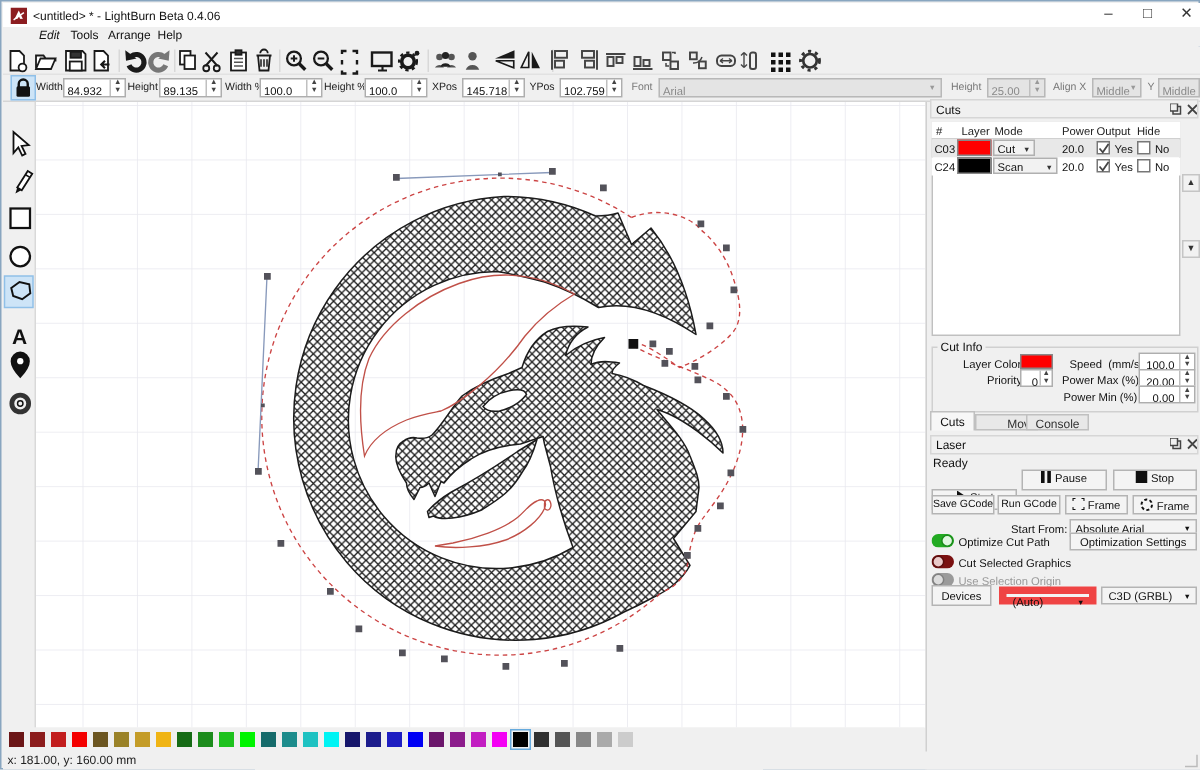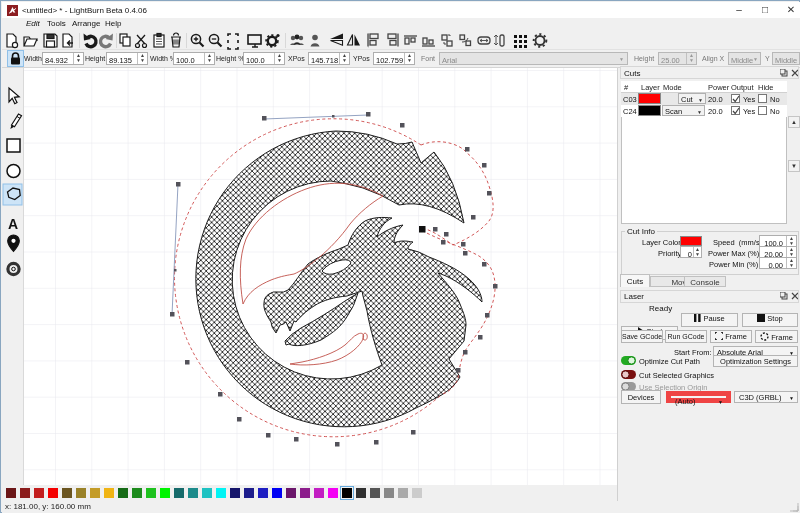--- a/index.html
+++ b/index.html
@@ -382,21 +382,21 @@
       <span style="position:absolute;left:20px;top:2px;">Layer</span>
       <span style="position:absolute;left:42px;top:2px;">Mode</span>
       <span style="position:absolute;left:87px;top:2px;">Power</span>
       <span style="position:absolute;left:110px;top:2px;">Output</span>
       <span style="position:absolute;left:137px;top:2px;">Hide</span>
     </div>
 
     <div style="position:absolute;left:3px;top:25px;width:166px;height:12px;background:#e8e8e8;font-size:7.5px;color:#111;white-space:nowrap;">
       <span style="position:absolute;left:2px;top:2px;">C03</span>
       <div style="position:absolute;left:17px;top:0px;width:23px;height:11px;background:#ff0000;border:1px solid #888;"></div>
-      <div style="position:absolute;left:41px;top:0px;width:28px;height:11px;background:#f2f2f2;border:1px solid #b0b0b0;margin-left:16px;">
+      <div style="position:absolute;left:41px;top:0px;width:28px;height:11px;background:#f2f2f2;border:1px solid #b0b0b0;">
           <span style="position:absolute;left:2px;top:1px;">Cut</span>
           <span style="position:absolute;right:2px;top:3px;font-size:5px;color:#333;">▼</span>
         </div>
       <span style="position:absolute;left:87px;top:2px;">20.0</span>
       <div style="position:absolute;left:110px;top:1px;width:9px;height:9px;background:#fff;border:1px solid #777;"><svg width="8" height="8">
             <path d="M1 4 l2.2 2.5 L7 1" stroke="#444" fill="none" stroke-width="1.2"></path>
           </svg></div>
       <span style="position:absolute;left:122px;top:2px;">Yes</span>
       <div style="position:absolute;left:137px;top:1px;width:9px;height:9px;background:#fff;border:1px solid #777;"></div>
       <span style="position:absolute;left:149px;top:2px;">No</span>
@@ -440,21 +440,21 @@
     <div style="position:absolute;left:32px;top:208px;width:42px;height:11px;background:#e8e8e8;border:1px solid #c0c0c0;font-size:8px;color:#333;text-align:right;padding-top:1px;">Move</div>
     <div style="position:absolute;left:66px;top:208px;width:42px;height:11px;background:#e8e8e8;border:1px solid #c0c0c0;font-size:8px;color:#333;text-align:center;padding-top:1px;">Console</div>
 
     <div class="ptbar" style="top:222px;"></div>
     <div class="paneltitle" style="left:6px;top:224px;">Laser</div>
     <svg style="position:absolute;left:162px;top:224px;" width="18" height="9">
         <rect x="2" y="2" width="5" height="5" fill="none" stroke="#444"></rect>
         <rect x="0" y="0" width="5" height="5" fill="#f0f0f0" stroke="#444"></rect>
         <path d="M12 1 l6 6 m0 -6 l-6 6" stroke="#444" stroke-width="1.2"></path>
       </svg>
-    <div style="position:absolute;left:4px;top:236px;font-size:8px;color:#111;margin-left:27px;">Ready</div>
+    <div style="position:absolute;left:4px;top:236px;font-size:8px;color:#111;">Ready</div>
 
     <div class="panelbtn" style="left:3px;top:245px;width:57px;height:14px;margin-top:13px;"><svg width="8" height="8" style="vertical-align:-1px;">
           <path d="M1 0 L7 4 L1 8 z" fill="#111"></path>
         </svg> Start</div>
     <div class="panelbtn" style="left:63px;top:245px;width:57px;height:14px;"><svg width="7" height="8" style="vertical-align:-1px;">
           <rect x="0" y="0" width="2.4" height="8" fill="#111"></rect>
           <rect x="4.2" y="0" width="2.4" height="8" fill="#111"></rect>
         </svg> Pause</div>
     <div class="panelbtn" style="left:124px;top:245px;width:56px;height:14px;"><svg width="8" height="8" style="vertical-align:-1px;">
           <rect x="0" y="0" width="8" height="8" fill="#111"></rect>

